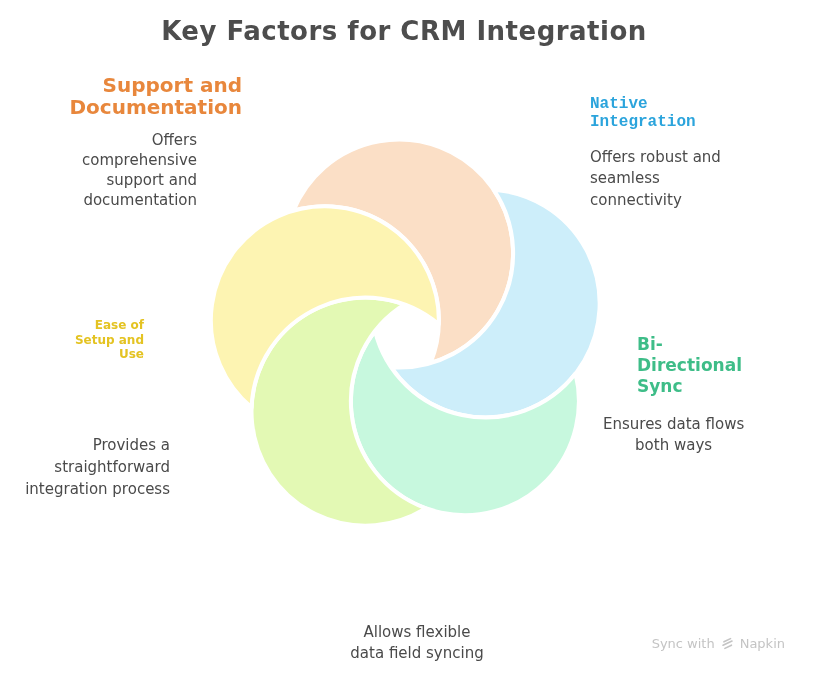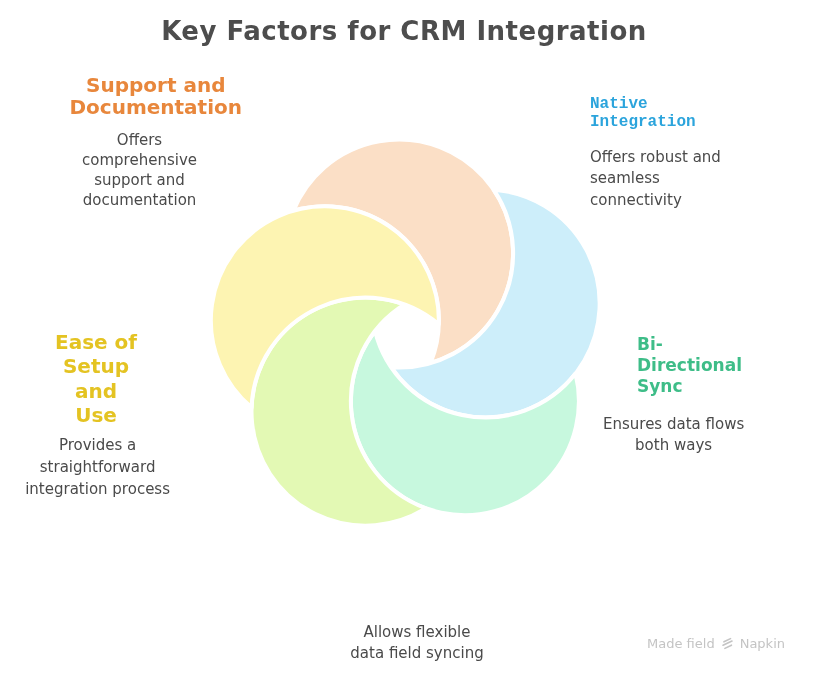--- a/index.html
+++ b/index.html
@@ -14,37 +14,37 @@
     position:absolute; left:0; right:0; top:16px;
     text-align:center;
     font-size:26px; font-weight:bold;
     color:#4d4d4d;
     letter-spacing:0.5px;
   }
   #diagram-svg { position:absolute; left:0; top:0; }
   .heading, .desc { position:absolute; white-space:pre-line; }
   .heading { font-weight:bold; line-height:1.18; }
   .desc { color:#4a4a4a; font-size:15px; line-height:1.42; }
-  .align-right { text-align:center; }
+  .align-right { text-align:right; }
   .align-left { text-align:left; }
   .align-center { text-align:center; transform:translateX(-50%); }
 
   #support-heading   { right:566px; top:74px;  font-size:20px; line-height:1.1; }
   #support-desc      { right:611px; top:131px; line-height:1.33; }
 
   #native-heading    { left:590px;  top:96px;  font-size:16px; line-height:1.12; }
   #native-desc       { left:590px;  top:147px; }
 
   #bidir-heading     { left:637px;  top:334px; font-size:17px; line-height:1.24; }
   #bidir-desc        { left:603px;  top:414px;text-align:center; }
 
   #custom-heading    { left:417px;  top:562px; font-size:22px; line-height:1.27; }
   #custom-desc       { left:417px;  top:622px; }
 
-  #ease-heading      { right:664px; top:330px; font-size:20px; line-height:1.22;margin-left:48px; }
+  #ease-heading      { right:664px; top:318px; font-size:12px; line-height:1.22;margin-left:48px; }
   #ease-desc         { right:638px; top:404px; line-height:1.48;margin-top:30px; }
 
   #watermark {
     position:absolute; right:23px; top:636px;
     display:flex; align-items:center; gap:5px;
     color:#c4c4c4; font-size:13px;
     font-family:"DejaVu Sans", sans-serif;
   }
 </style>
 </head>
@@ -87,21 +87,21 @@
 data field syncing</div>
 
   <div id="ease-heading" class="heading align-right" style="color: rgb(228, 195, 34);">Ease of
 Setup and
 Use</div>
   <div id="ease-desc" class="desc align-right">Provides a
 straightforward
 integration process</div>
 
   <div id="watermark">
-    <span>Made field</span>
+    <span>Sync with</span>
     <svg width="15" height="15" viewBox="0 0 16 16">
       <g stroke="#c4c4c4" stroke-width="1.7" stroke-linecap="round" fill="none">
         <path d="M4.2 6.2 L11.2 2.8"></path>
         <path d="M3.2 9.8 L12.8 5.4"></path>
         <path d="M5.2 13.2 L12.2 9.8"></path>
       </g>
     </svg>
     <span>Napkin</span>
   </div>
 

